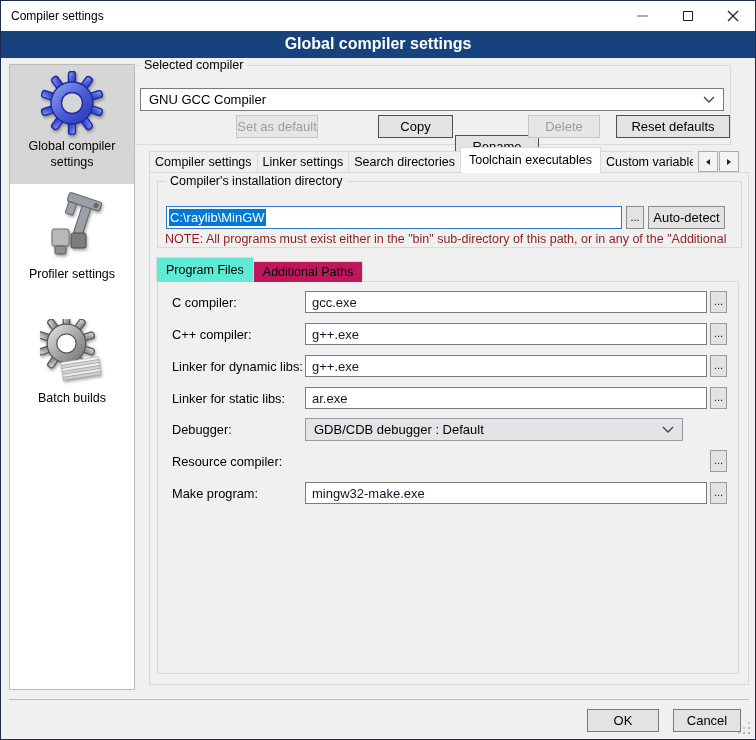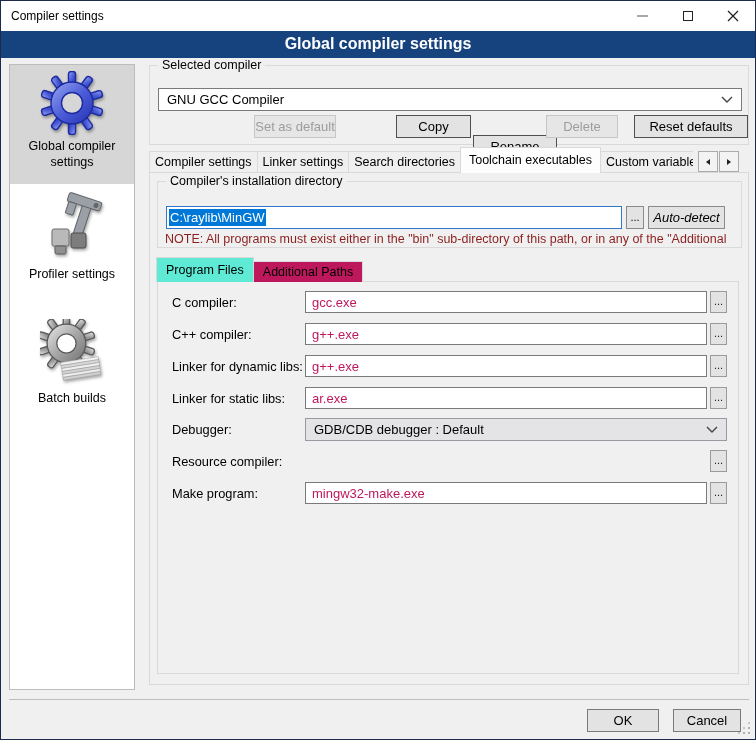--- a/index.html
+++ b/index.html
@@ -34,21 +34,21 @@
   #side-1 { height:112px; padding-top:7px; }
   #side-1 .side-label { margin-top:12px; }
   #side-2 { padding-top:23px; }
   #side-2 .side-label { margin-top:8px; }
   #side-0 .side-label { margin-top:4px; }
 
   
   .groupbox { position:absolute; border:1px solid #dadada; }
   .groupbox > .legend { position:absolute; top:-8px; left:8px; background:#f0f0f0; padding:0 4px; font-size:12.5px; line-height:15px; }
 
-  #gb-compiler { left:148px; top:64px; width:600px; height:80px; }
+  #gb-compiler { left:130px; top:64px; width:600px; height:80px; }
 
   
   .combo { position:absolute; background:#fff; border:1px solid #7a7a7a; display:flex; align-items:center; padding:0 8px; }
   .combo .val { flex:1; font-size:13px; white-space:nowrap; overflow:hidden; }
   #combo-compiler { left:8px; top:22px; width:584px; height:23px; }
 
   
   .btn { position:absolute; height:23px; background:#e3e3e3; border:1px solid #4f4f4f; text-align:center; line-height:21px; font-size:13px; color:#000; }
   .btn.disabled { border-color:#c6c6c6; color:#9d9d9d; background:#e6e6e6; }
   .btn.soft { border-color:#8a8a8a; }
@@ -67,35 +67,35 @@
   #tab-arrow-left { left:697px; }
   #tab-arrow-right { left:718px; }
 
   .tabpage { position:absolute; left:148px; top:171px; width:600px; height:513px; border:1px solid #d9d9d9; background:#f0f0f0; z-index:2; }
 
   
   #gb-dir { left:156px; top:180px; width:585px; height:67px; z-index:4; }
   .path-input { position:absolute; left:8px; top:24px; width:456px; height:23px; background:#fff; border:1px solid #2e77c9; display:flex; align-items:center; padding:0 2px; }
   .path-input .sel { background:#0078d7; color:#fff; font-size:13px; padding:1px 1px; white-space:pre; }
   #btn-browse-dir { left:468px; top:24px; width:18px; font-size:11px; line-height:20px; }
-  #btn-autodetect { left:490px; top:24px; width:77px;font-style:italic; }
+  #btn-autodetect { left:490px; top:24px; width:77px; }
   .note { position:absolute; left:7px; top:50px; width:574px; font-size:12.5px; color:#8b1f1f; white-space:nowrap; overflow:hidden; }
 
   
   .subtabstrip { position:absolute; left:156px; top:256px; width:400px; height:25px; display:flex; align-items:flex-end; z-index:4; }
   .subtab { height:21px; line-height:20px; padding:0 9px; font-size:12.5px; background:#be185d; border:1px solid #d9d9d9; border-bottom:none; margin-left:-1px; }
   .subtab.active { height:25px; line-height:24px; background:#5eead4; z-index:3; position:relative; }
 
   .innerpage { position:absolute; left:156px; top:280px; width:582px; height:393px; border:1px solid #d9d9d9; background:#f0f0f0; z-index:3; }
 
   .frow { position:absolute; left:0; width:100%; height:23px; }
   .frow .flabel { position:absolute; left:14px; top:0; line-height:23px; font-size:12.8px; white-space:nowrap; }
-  .frow input[type=text] { position:absolute; left:147px; top:0; width:402px; height:22px; border:1px solid #7a7a7a; background:#fff; padding:0 6px; font-family:"Liberation Sans",sans-serif; font-size:13px; color:#be185d; }
+  .frow input[type=text] { position:absolute; left:147px; top:0; width:402px; height:22px; border:1px solid #7a7a7a; background:#fff; padding:0 6px; font-family:"Liberation Sans",sans-serif; font-size:13px; color:#0f172a; }
   .frow .mini { position:absolute; left:552px; top:0; width:17px; height:22px; background:#e3e3e3; border:1px solid #9a9a9a; text-align:center; line-height:18px; font-size:11px; color:#222; }
-  .frow .select { position:absolute; left:147px; top:0; width:422px; height:23px; background:#e4e4e6; border:1px solid #979aa0; display:flex; align-items:center; padding:0 8px; }
+  .frow .select { position:absolute; left:147px; top:0; width:378px; height:23px; background:#e4e4e6; border:1px solid #979aa0; display:flex; align-items:center; padding:0 8px; }
   .frow .select .val { flex:1; font-size:13px; }
   #frow-0 { top:9px; } #frow-1 { top:41px; } #frow-2 { top:73px; } #frow-3 { top:105px; }
   #frow-4 { top:136px;text-decoration:underline; } #frow-5 { top:168px; } #frow-6 { top:200px; }
 
   
   .divider { position:absolute; left:8px; top:698px; width:740px; height:1px; background:#bdbdbd; }
   #btn-ok     { left:586px; top:708px; width:72px; border-color:#7a7a7a; }
   #btn-cancel { left:672px; top:708px; width:68px; border-color:#7a7a7a; }
   .grip { position:absolute; right:4px; bottom:4px; }
 </style>

